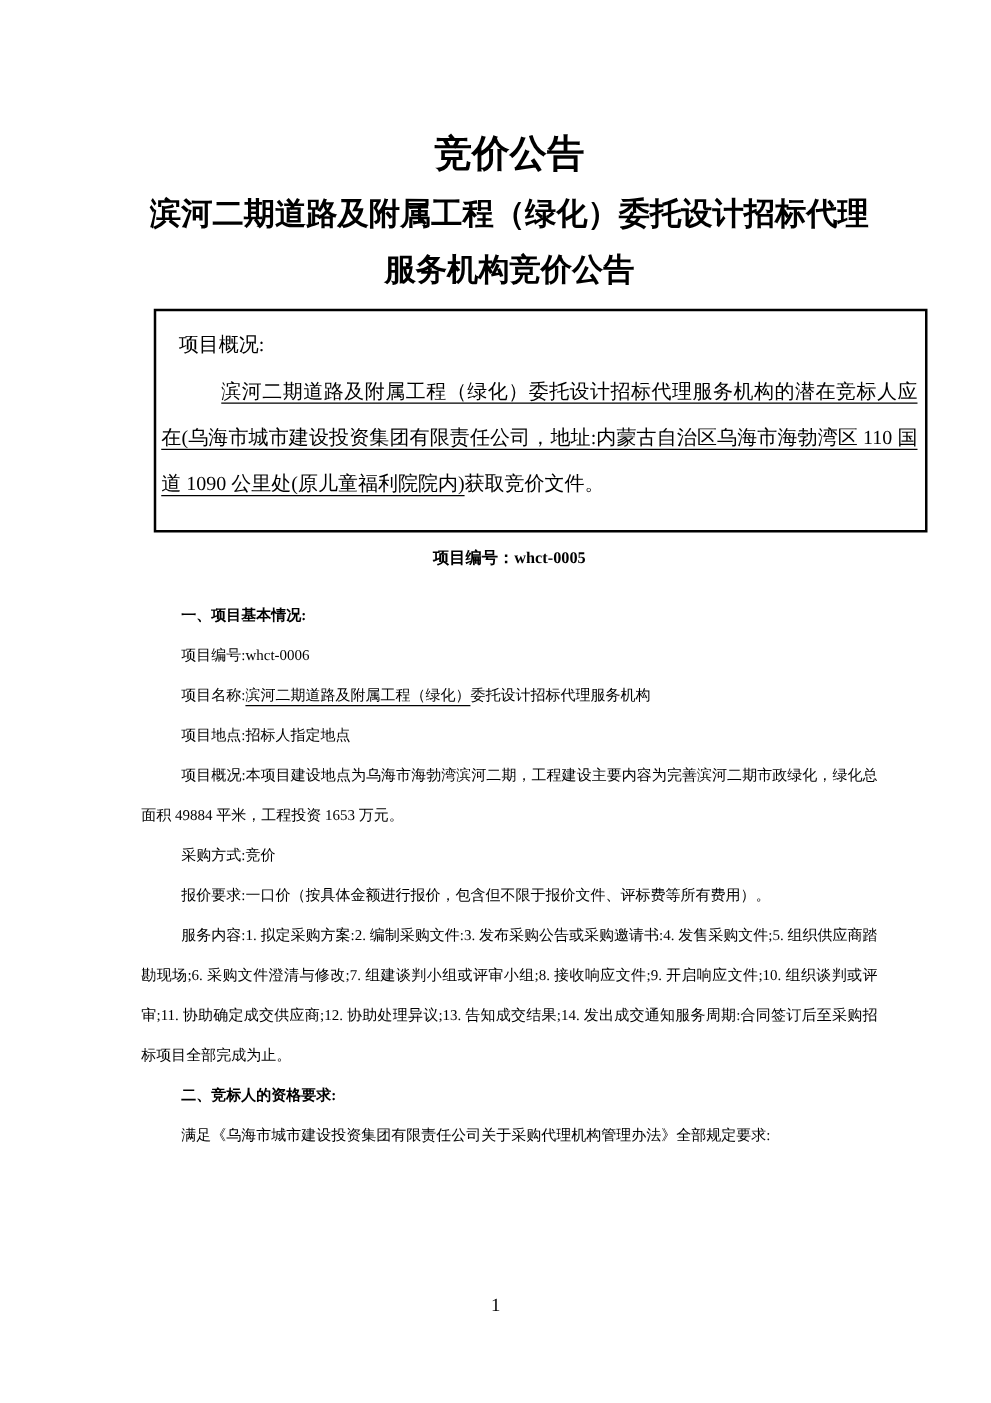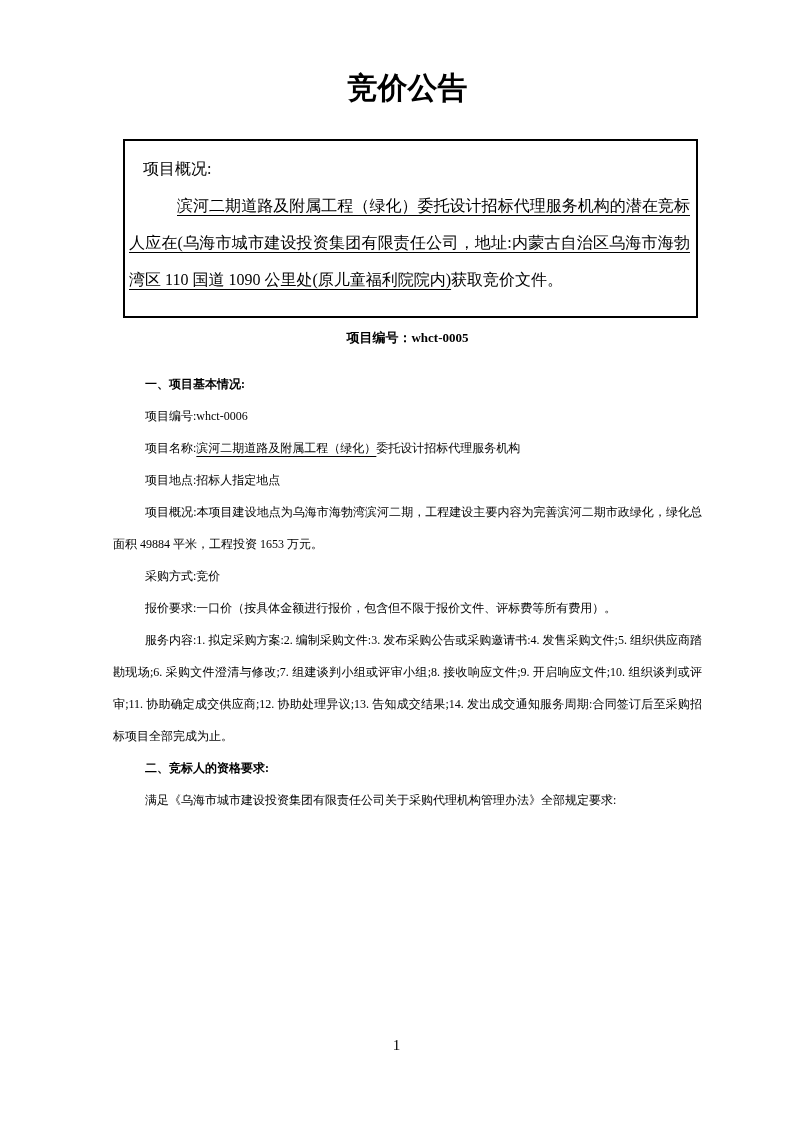--- a/index.html
+++ b/index.html
@@ -6,40 +6,40 @@
   .page{
     position:relative;
     width:793px;height:1122px;
     background:#ffffff;color:#000000;
     font-family:"Liberation Serif","DejaVu Serif",serif;
     overflow:hidden;
   }
   .content{
     margin-left:113px;
     width:589px;
-    padding-top:68px;
+    padding-top:104px;
   }
   .doc-title{
     font-family:"Liberation Sans","DejaVu Sans",sans-serif;
     font-weight:bold;
     font-size:30px;line-height:39px;
     text-align:center;
     margin:0 0 6px 0;
   }
   .doc-subtitle{
     font-family:"Liberation Sans","DejaVu Sans",sans-serif;
     font-weight:bold;
     font-size:25px;line-height:45px;
     text-align:center;
     margin:0;
   }
   .overview-box{
     box-sizing:border-box;
-    margin:32px 0 0 10px;
-    width:575px;
+    margin:8px 0 0 10px;
+    width:619px;
     border:2px solid #000000;
     padding:9px 6px 18px 4px;
     font-size:16px;line-height:37px;
   }
   .overview-label{
     display:block;
     margin-left:14px;
   }
   .overview-para{
     margin:0;
@@ -77,20 +77,24 @@
   }
 </style>
 </head>
 <body>
 
 <div class="page">
   <div class="content">
 
     <h1 class="doc-title">竞价公告</h1>
 
+    <div class="doc-subtitle">
+      <div>滨河二期道路及附属工程（绿化）委托设计招标代理</div>
+      <div>服务机构竞价公告</div>
+    </div>
 
     <div class="overview-box">
       <span class="overview-label">项目概况:</span>
       <p class="overview-para"><span class="u">滨河二期道路及附属工程（绿化）委托设计招标代理服务机构的潜在竞标人应在(乌海市城市建设投资集团有限责任公司，地址:内蒙古自治区乌海市海勃湾区 110 国道 1090 公里处(原儿童福利院院内)</span><span>获取竞价文件。</span></p>
     </div>
 
     <h2 class="project-no">项目编号：whct-0005</h2>
 
     <div class="body-text">
       <p class="bold">一、项目基本情况:</p>

